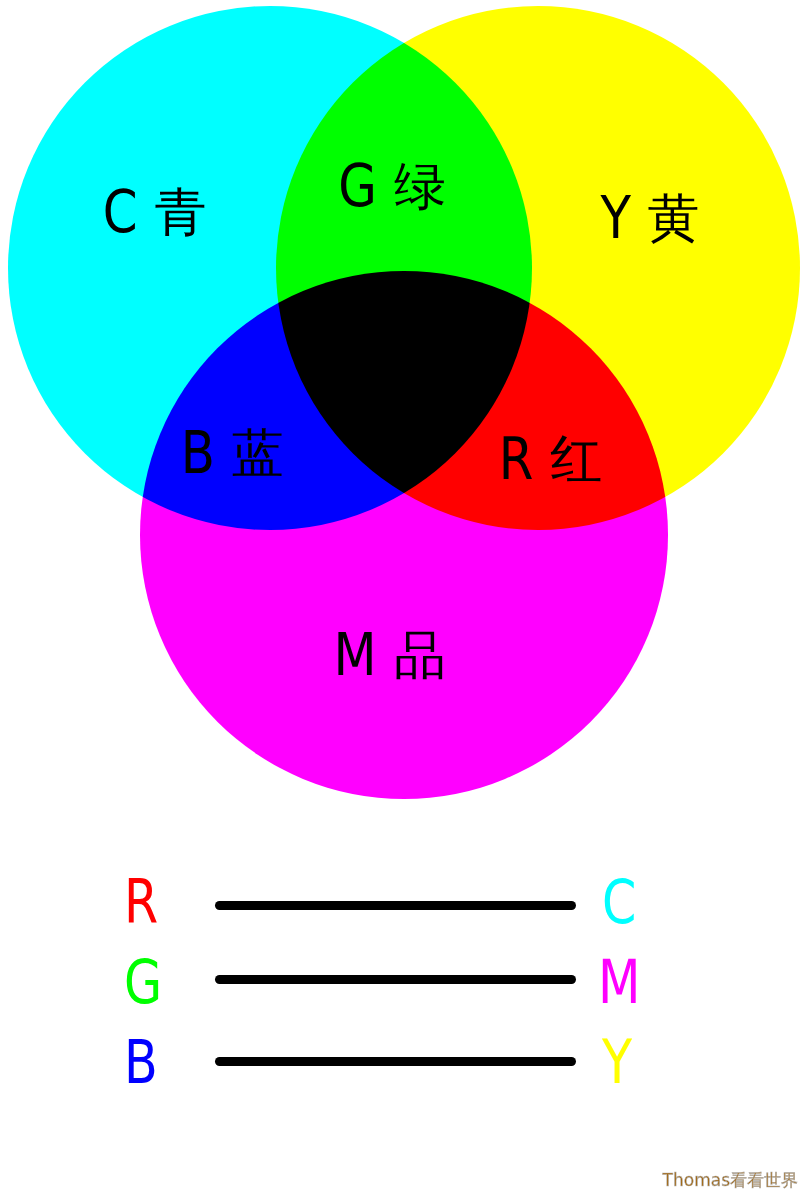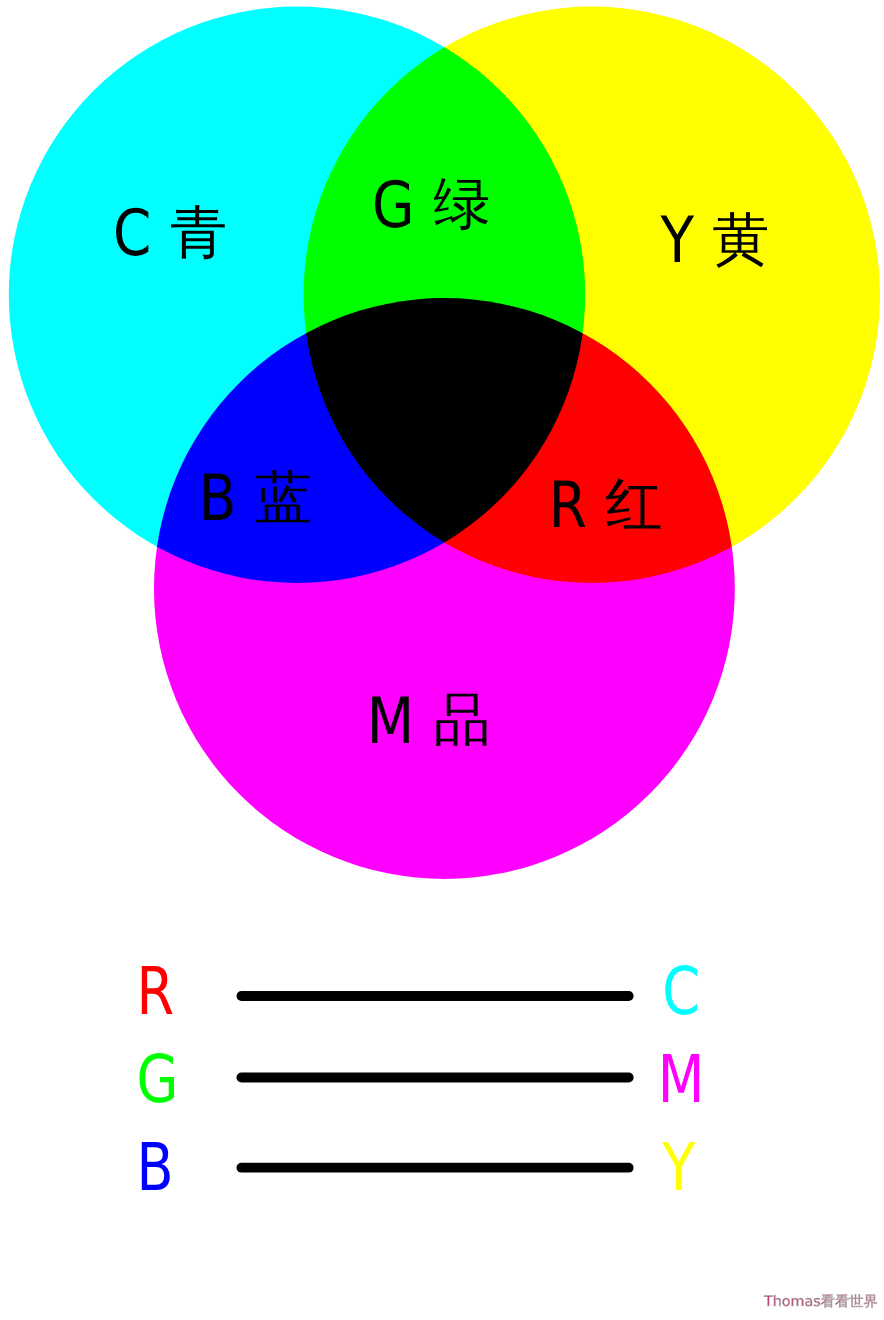--- a/index.html
+++ b/index.html
@@ -77,22 +77,22 @@
       width: 361px;
       height: 9px;
       background: #000000;
       border-radius: 5px;
     }
     .watermark {
       position: absolute;
       right: 6px;
       bottom: 8px;
       font-family: "DejaVu Sans", sans-serif;
-      font-size: 13px;
-      color: #be185d;
+      font-size: 17px;
+      color: #a16207;
       -webkit-text-stroke: 0.6px #b5b5b5;
       letter-spacing: 0px;
       white-space: nowrap;
     }
   </style>
 </head>
 <body>
 
 <div>
   <svg class="venn" viewBox="0 0 804 810" xmlns="http://www.w3.org/2000/svg">

